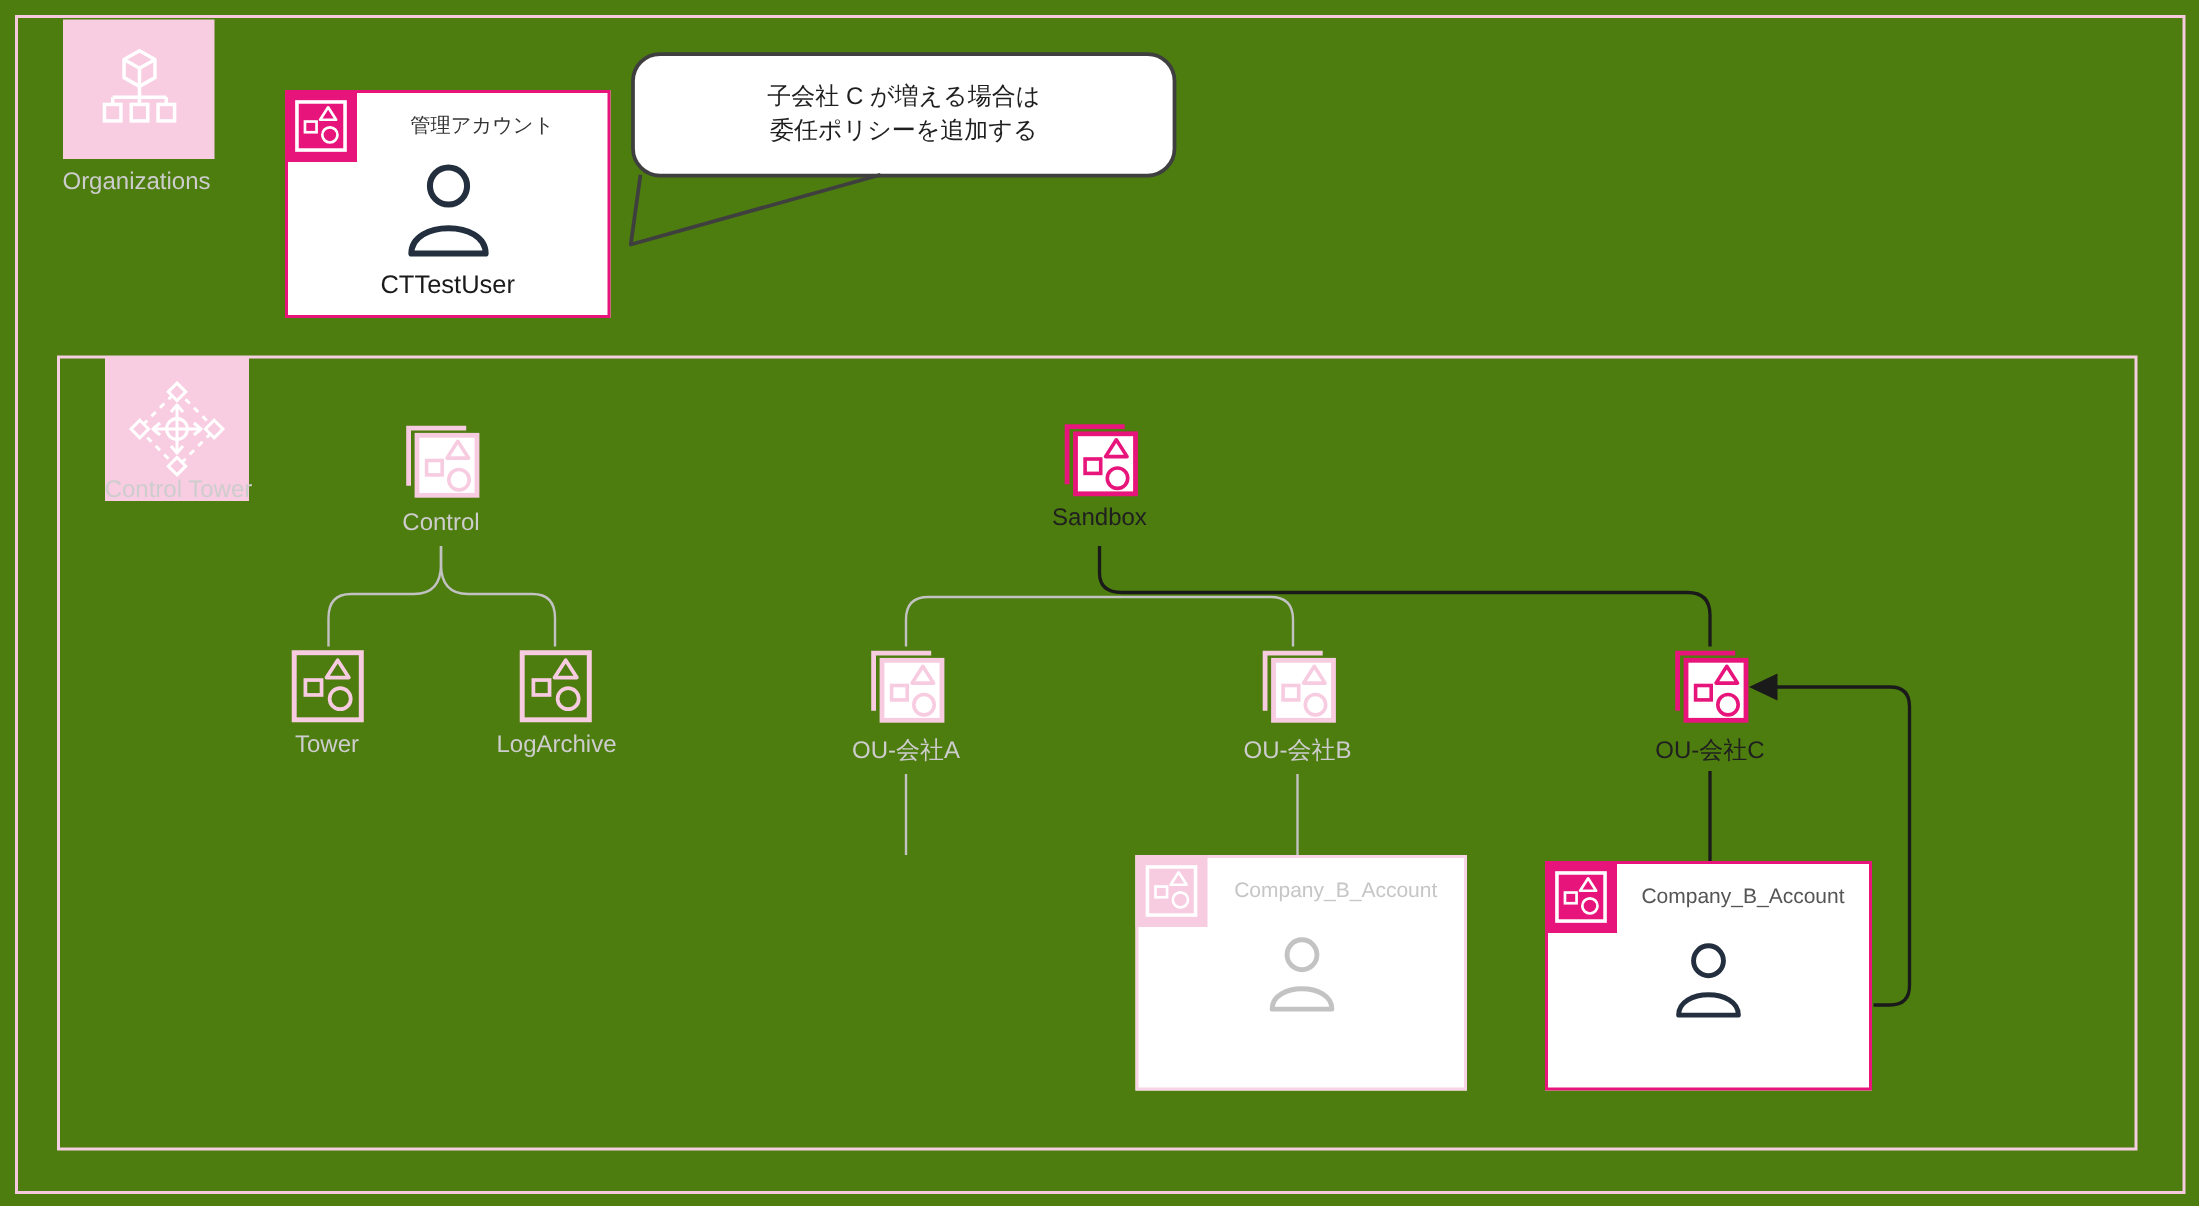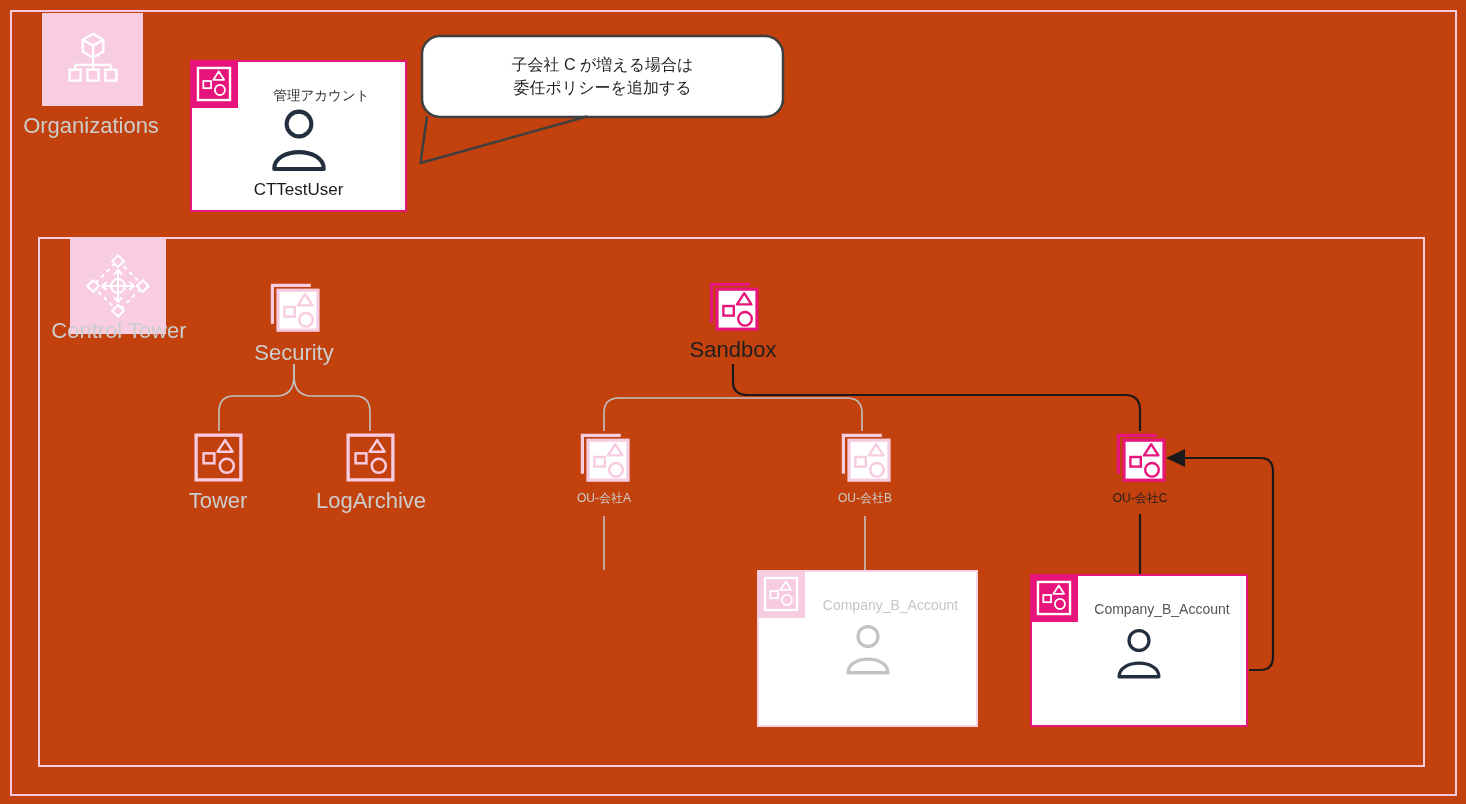--- a/index.html
+++ b/index.html
@@ -1,45 +1,45 @@
 <!DOCTYPE html>
 <html><head>
 <meta charset="utf-8">
 <style>
   html,body{margin:0;padding:0;background:#ffffff;}
   .canvas{
-    position:relative;width:1466px;height:804px;background:#c2410c;
+    position:relative;width:1466px;height:804px;background:#4d7c0f;
     font-family:"Liberation Sans","DejaVu Sans",sans-serif;overflow:hidden;
   }
   .abs{position:absolute;}
   
   .frame-outer{left:10px;top:10px;width:1443px;height:782px;border:2.5px solid #F5CADF;background:transparent;}
   .frame-ct{left:38px;top:237px;width:1383px;height:526px;border:2px solid #F6CEE1;background:transparent;}
   
   .tile{background:#F8CCE1;display:flex;align-items:center;justify-content:center;}
   .tile svg{display:block;}
   
   .lbl{position:absolute;text-align:center;white-space:nowrap;}
   .lbl.muted{color:#CDCDCD;}
   .lbl.dark{color:#1F1F1F;}
-  .svc{font-size:22px;}
-  .ou{font-size:12px;}
+  .svc{font-size:16px;}
+  .ou{font-size:16px;}
   
   .ic{position:absolute;}
   .ic svg{display:block;width:100%;height:100%;}
   .vivid{color:#E7157B;}
   .faded{color:#F7CBE0;}
   
   .acct{position:absolute;background:#fff;}
   .acct.vivid-b{border:2px solid #E7157B;}
   .acct.faded-b{border:2px solid #F8D4E6;}
   .badge{position:absolute;left:-2px;top:-2px;width:48px;height:48px;display:flex;align-items:center;justify-content:center;}
   .badge.vivid-bg{background:#E7157B;}
   .badge.faded-bg{background:#F7CBE0;}
-  .acct-title{position:absolute;left:52px;right:6px;top:13px;text-align:center;font-size:14px;margin-top:12px;}
+  .acct-title{position:absolute;left:52px;right:6px;top:13px;text-align:center;font-size:14px;}
   .acct-person{position:absolute;left:50%;transform:translateX(-50%);top:50px;width:58px;height:58px;}
   .acct-user{position:absolute;left:0;right:0;bottom:14px;text-align:center;font-weight:bold;font-size:19px;}
   .navy{color:#232F3E;}
   .gray-person{color:#C3C3C3;}
   
   .callout-text{
     position:absolute;left:422px;top:38px;width:361px;height:76px;
     display:flex;flex-direction:column;align-items:center;justify-content:center;
     font-size:16px;color:#1F1F1F;line-height:1.45;
   }
@@ -150,21 +150,21 @@
         </svg>
     </div>
     <div class="acct-user" style="font-weight:normal;font-size:17px;color:#1A1A1A;bottom:10px;">CTTestUser</div>
   </div>
 
   <div class="ic faded" style="left:266px;top:279px;width:56px;height:56px;">
       <svg>
         <use href="#g-ou-stack"></use>
       </svg>
     </div>
-  <div class="lbl muted svc" style="left:224px;top:340px;width:140px;">Security</div>
+  <div class="lbl muted svc" style="left:224px;top:340px;width:140px;">Control</div>
 
   <div class="ic faded" style="left:192px;top:431px;width:53px;height:53px;">
       <svg>
         <use href="#g-ou"></use>
       </svg>
     </div>
   <div class="lbl muted svc" style="left:148px;top:488px;width:140px;">Tower</div>
 
   <div class="ic faded" style="left:344px;top:431px;width:53px;height:53px;">
       <svg>

